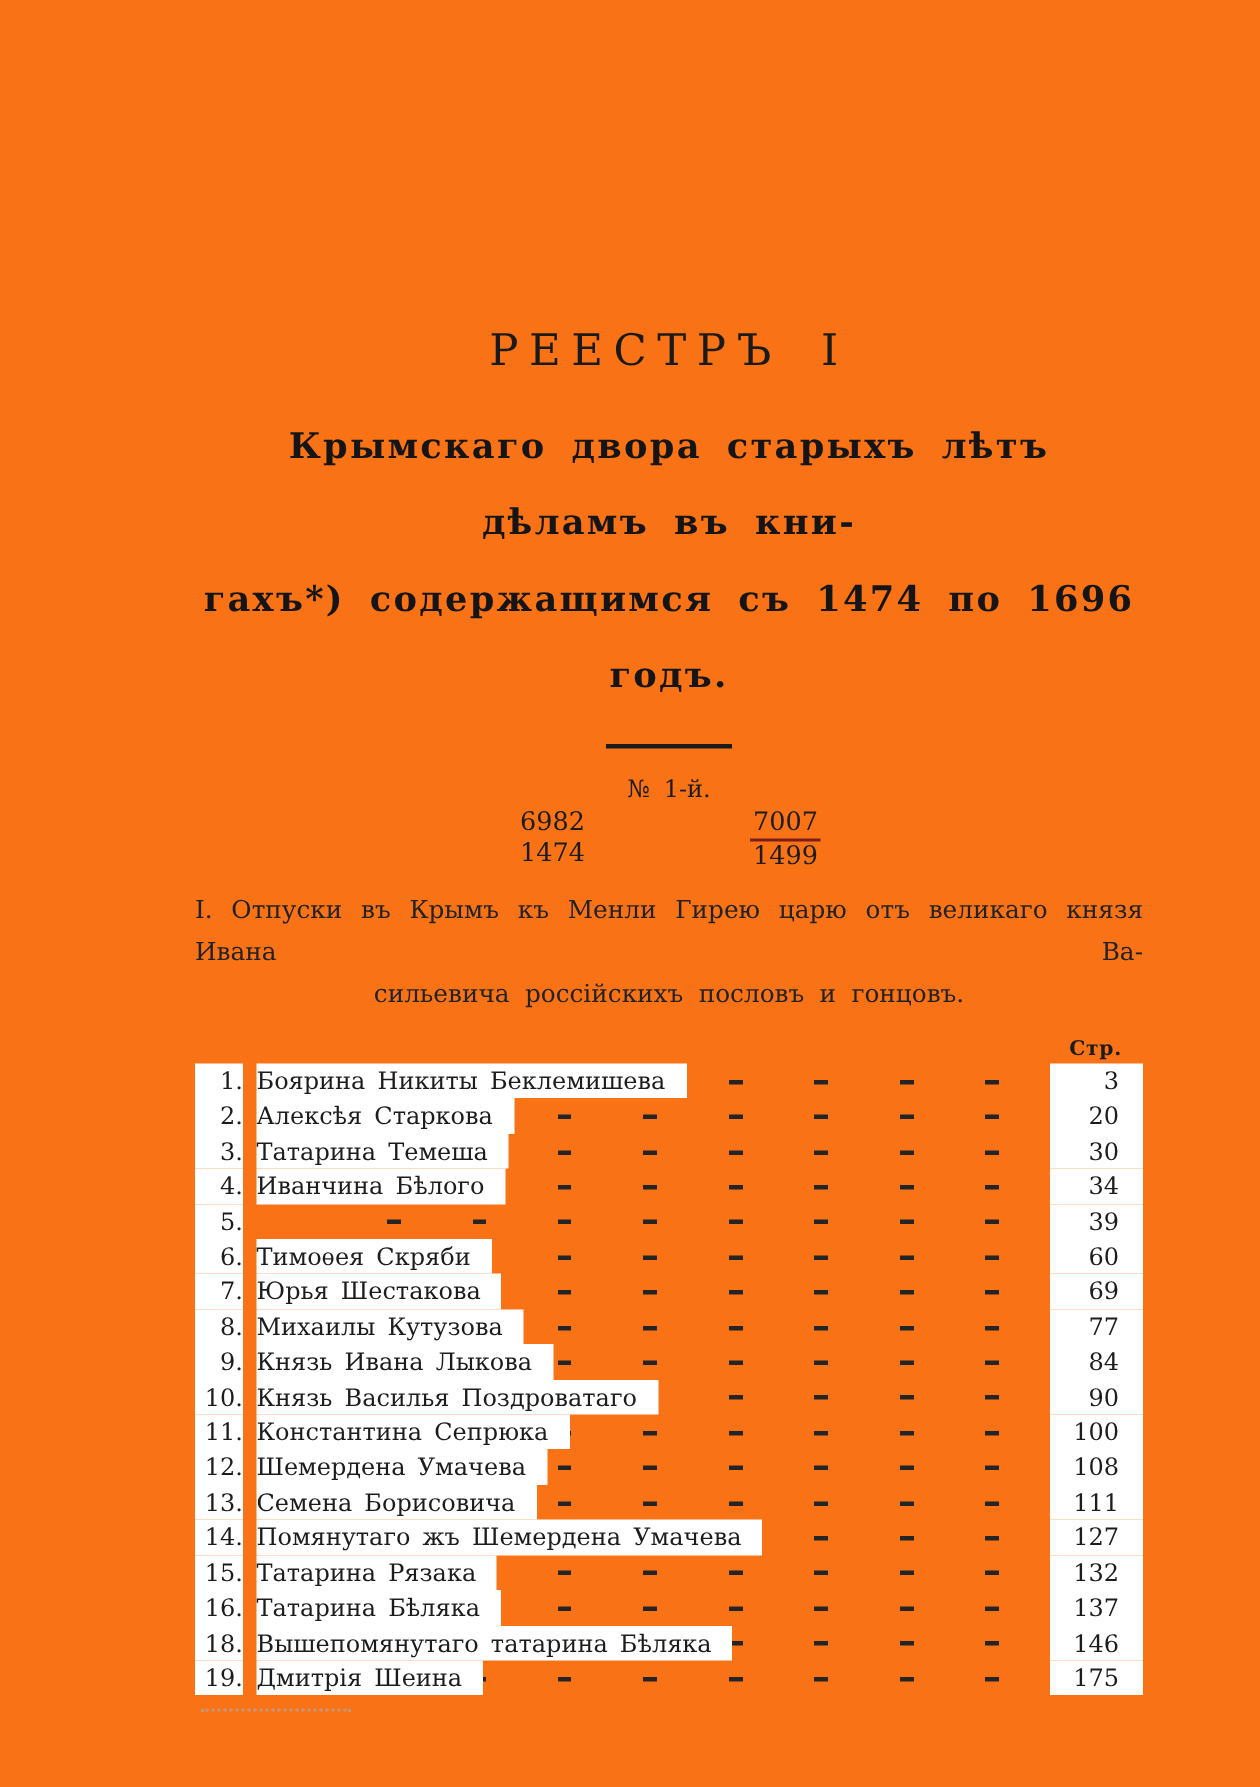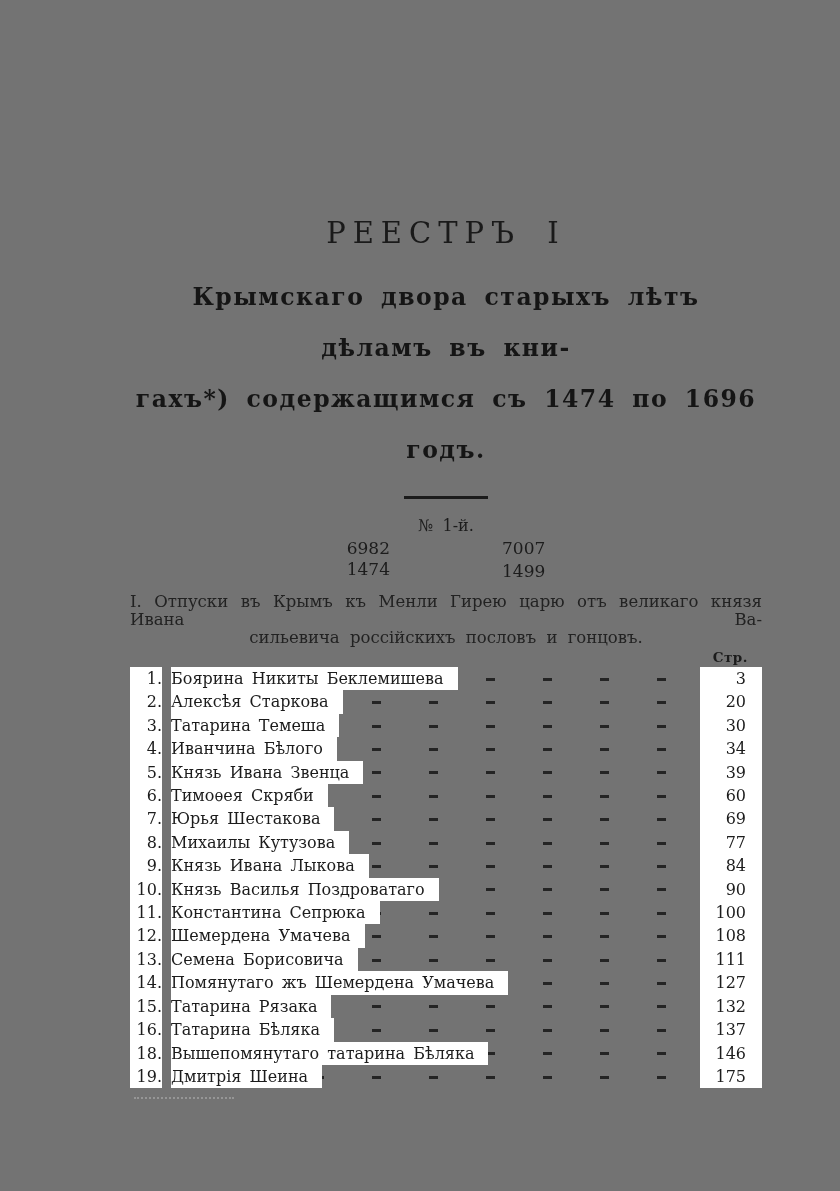--- a/index.html
+++ b/index.html
@@ -1,21 +1,21 @@
 <!DOCTYPE html>
 <html><head>
 <meta charset="utf-8">
 <style>
   html, body { margin: 0; padding: 0; background: #e8e8e8; }
   .page {
     position: relative;
     width: 840px;
     height: 1191px;
     margin: 0 auto;
-    background: #737373;
+    background: #f97316;
     color: #1c1c1c;
     font-family: "DejaVu Serif", "Liberation Serif", serif;
     overflow: hidden;
   }
   .content {
     padding: 216px 78px 0 130px; 
   }
 
   
   .title {
@@ -59,29 +59,29 @@
     display: flex;
     justify-content: center;
     gap: 108px;
     margin-top: 3px;
     font-size: 17px;
     line-height: 21px;
     text-align: center;
   }
   .year-stack { display: flex; flex-direction: column; align-items: center; }
   .year-stack .bottom { padding: 0 2px; }
-  .year-stack.barred .bottom { border-top: 2px solid #737373; text-align: center; }
-
-  
-  .section { margin-top: 11px; font-size: 16.5px; line-height: 18px; word-spacing: 5px; color:#222; }
+  .year-stack.barred .bottom { border-top: 2px solid #7f1d1d; text-align: center; }
+
+  
+  .section { margin-top: 11px; font-size: 16.5px; line-height: 28px; word-spacing: 5px; color:#222; }
   .sec1 { text-align: justify; text-align-last: justify; }
   .sec2 { text-align: center; }
 
   .str {
-    margin-top: 2px;
+    margin-top: 14px;
     text-align: right;
     font-size: 13.5px;
     font-weight: bold;
     padding-right: 14px;
     letter-spacing: 0.5px;
   }
 
   
   .rows { margin-top: 2px; }
   .row {
@@ -206,21 +206,20 @@
     <span class="dashline"></span>
     <span class="num">4.</span>
     <span class="name">Иванчина Бѣлого</span>
     <span class="spacer"></span>
     <span class="pg">34</span>
   </div>
 
   <div class="row">
     <span class="dashline"></span>
     <span class="num">5.</span>
-    <span class="name">Князь Ивана Звенца</span>
     <span class="spacer"></span>
     <span class="pg">39</span>
   </div>
 
   <div class="row">
     <span class="dashline"></span>
     <span class="num">6.</span>
     <span class="name">Тимоѳея Скряби</span>
     <span class="spacer"></span>
     <span class="pg">60</span>

